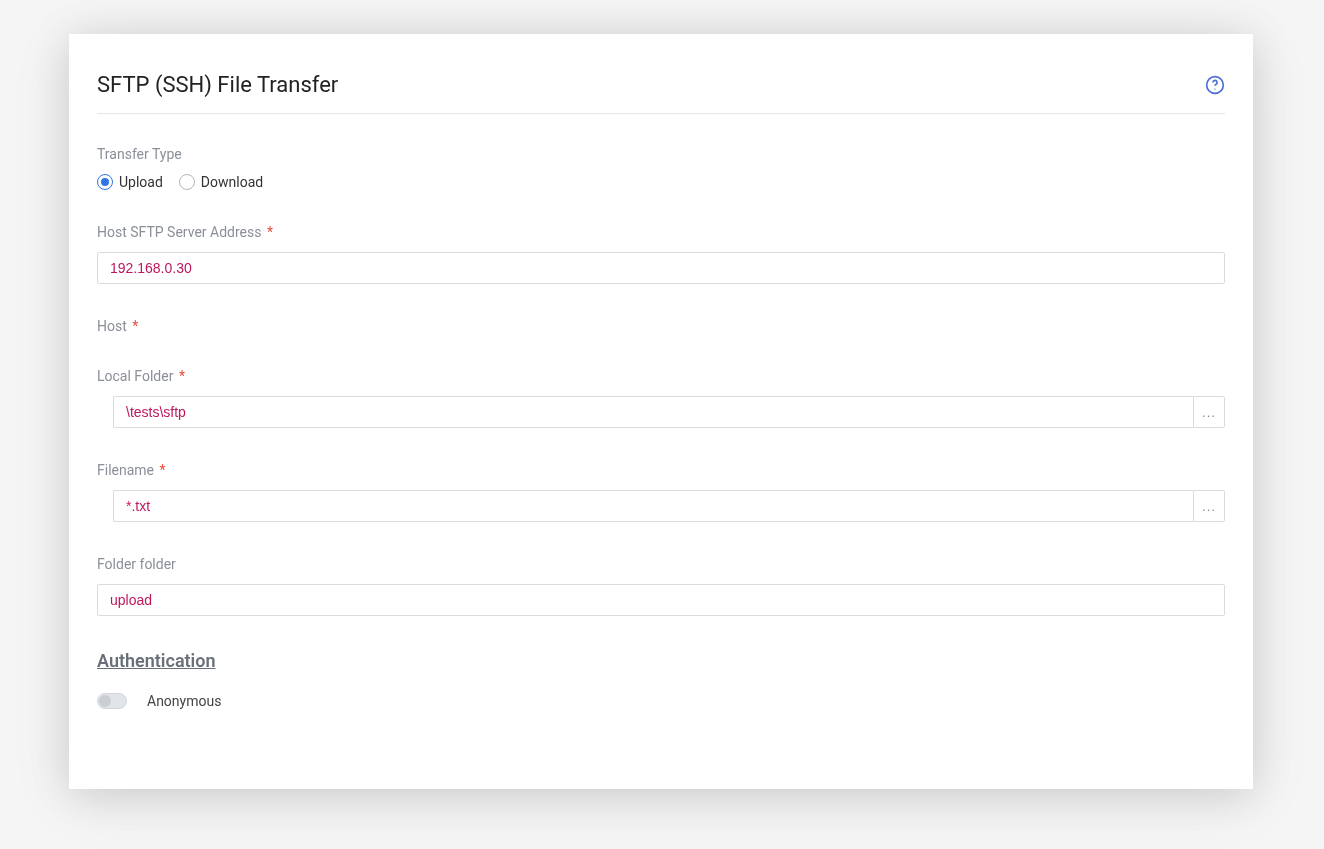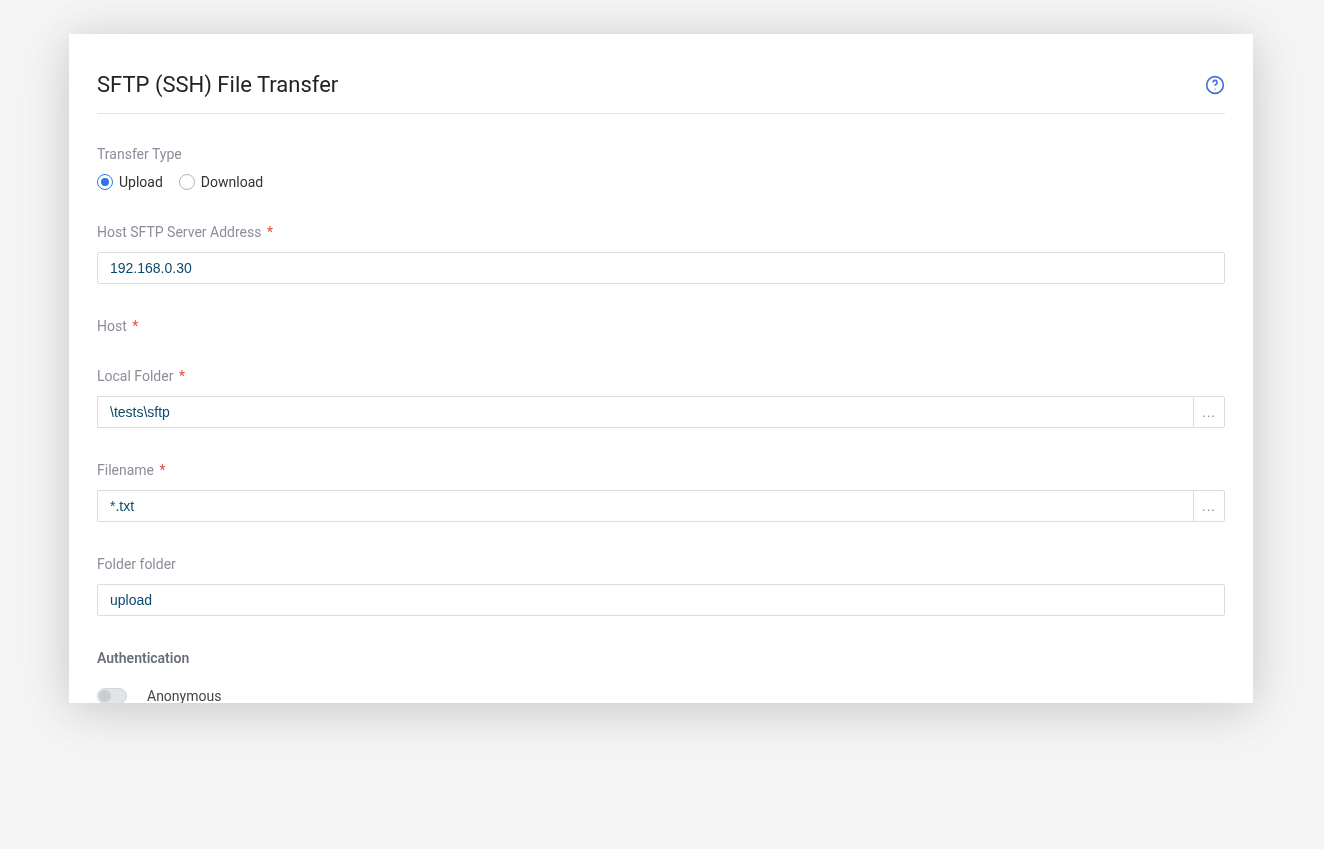--- a/index.html
+++ b/index.html
@@ -12,21 +12,21 @@
       background: #f5f5f5;
       width: 1324px;
       height: 849px;
       position: relative;
     }
     .panel {
       position: absolute;
       left: 69px;
       top: 34px;
       width: 1184px;
-      height: 669px;
+      height: 755px;
       background: #ffffff;
       box-shadow: 0 4px 40px rgba(0,0,0,0.12), 0 10px 60px rgba(0,0,0,0.08);
       padding: 38px 28px 28px 28px;
       overflow: hidden;
     }
     .panel-header {
       display: flex;
       justify-content: space-between;
       align-items: center;
       border-bottom: 1px solid #e6e6e6;
@@ -99,27 +99,28 @@
       font-size: 14px;
       color: #333;
     }
     .text-input {
       width: 100%;
       height: 32px;
       border: 1px solid #d9dde2;
       border-radius: 2px;
       padding: 0 12px;
       font-size: 14px;
-      color: #0c4a6e;
+      color: #be185d;
       background: #fff;
       outline: none;
     }
     .input-row {
       display: flex;
       gap: 0;
+      margin-left: 16px;
     }
     .input-row .text-input {
       flex: 1;
       border-top-right-radius: 0;
       border-bottom-right-radius: 0;
       border-right: none;
     }
     .browse-btn {
       width: 32px;
       height: 32px;
@@ -128,24 +129,25 @@
       border-radius: 0 2px 2px 0;
       cursor: pointer;
       display: inline-flex;
       align-items: center;
       justify-content: center;
       font-size: 13px;
       color: #888;
       letter-spacing: 1px;
     }
     .section-heading {
-      font-size: 14px;
+      font-size: 18px;
       font-weight: 600;
       color: #6a7079;
       margin-bottom: 22px;
+      text-decoration: underline;
     }
     .toggle-row {
       display: flex;
       align-items: center;
       gap: 20px;
     }
     .toggle {
       width: 30px;
       height: 16px;
       border-radius: 8px;

